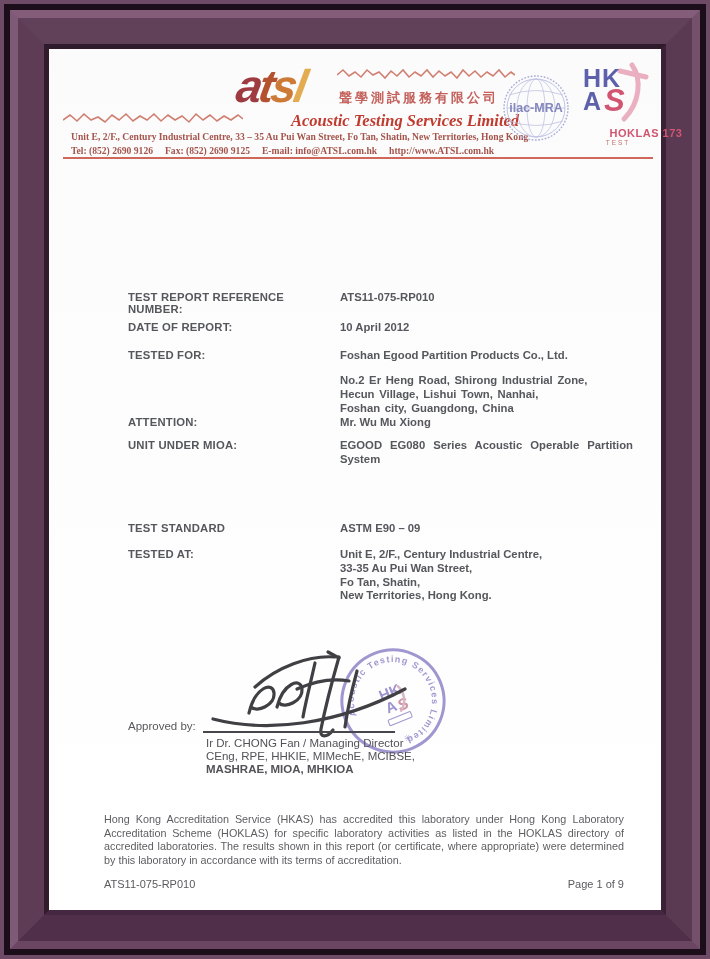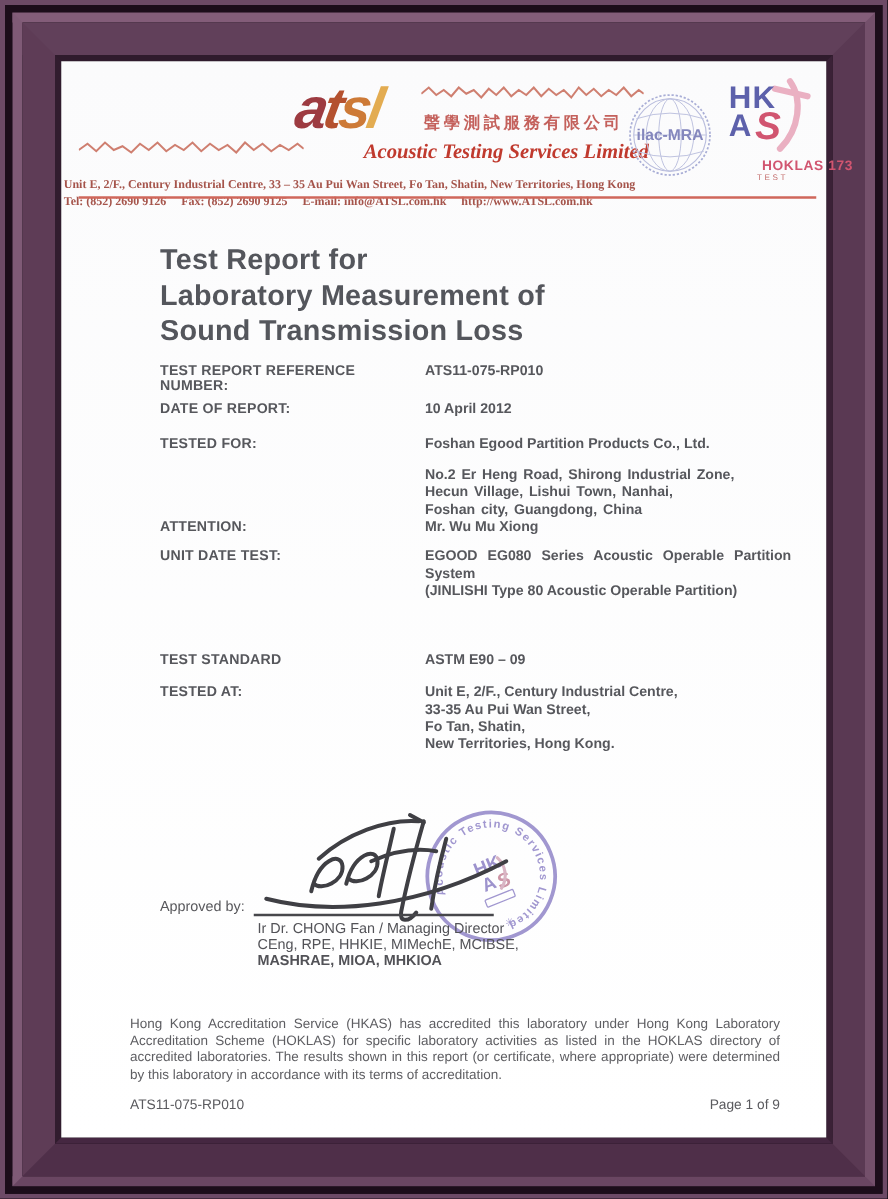--- a/index.html
+++ b/index.html
@@ -15,22 +15,22 @@
 
   
   .zig{position:absolute;}
   .wordmark{position:absolute;left:188px;top:12px;font-style:italic;font-weight:900;
             font-size:46px;line-height:50px;letter-spacing:-3px;transform:skewX(-10deg);}
   .wm-a{color:#9d3b41;} .wm-t{color:#b4512f;} .wm-s{color:#cd7a37;} .wm-l{color:#e3ac51;}
   .cname{position:absolute;left:290px;top:40px;font-weight:700;font-size:13px;
          letter-spacing:3px;color:#c4615c;white-space:nowrap;}
   .ename{position:absolute;left:242px;top:62px;font-family:"Liberation Serif",serif;
          font-style:italic;font-weight:700;font-size:16.5px;color:#c03a2e;white-space:nowrap;}
-  .addr{position:absolute;left:2px;font-family:"Liberation Serif",serif;font-weight:700;
-        font-size:9.6px;color:#a5544b;white-space:pre-wrap;margin-top:11px;}
+  .addr{position:absolute;left:22px;font-family:"Liberation Serif",serif;font-weight:700;
+        font-size:9.6px;color:#a5544b;white-space:pre-wrap;}
   .addr1{top:82px;} .addr2{top:96px;}
   .divider{position:absolute;left:14px;top:108px;width:590px;height:2px;background:#cf675b;}
 
   .ilac{position:absolute;left:452px;top:24px;}
   .hkas{position:absolute;left:531px;top:18px;width:76px;height:92px;}
   .hkas .bl{position:absolute;font-weight:900;font-size:25px;line-height:22px;color:#5d61ab;letter-spacing:1px;}
   .hkas-hk{left:3px;top:0;}
   .hkas-a{left:3px;top:23px;}
   .hkas-s{position:absolute;left:24px;top:16px;font-style:italic;font-weight:900;font-size:31px;color:#d15570;}
   .hkas-swoosh{position:absolute;left:0;top:-6px;}
@@ -109,25 +109,20 @@
     <svg class="hkas-swoosh" width="76" height="70">
       <path d="M 52,4 C 62,18 60,42 44,58 M 40,10 L 66,16" fill="none" stroke="#eab0c2" stroke-width="5" stroke-linecap="round"></path>
     </svg>
     <div class="bl hkas-hk">HK</div>
     <div class="bl hkas-a">A</div>
     <div class="hkas-s">S</div>
     <div class="hoklas">HOKLAS 173</div>
     <div class="hkas-test">TEST</div>
   </div>
 
-  <div class="title">
-    <div>Test Report for</div>
-    <div>Laboratory Measurement of</div>
-    <div>Sound Transmission Loss</div>
-  </div>
 
   <div class="row" style="top:242px;">
     <div class="flabel">TEST REPORT REFERENCE NUMBER:</div>
     <div class="fvalue">ATS11-075-RP010</div>
   </div>
   <div class="row" style="top:272px;">
     <div class="flabel">DATE OF REPORT:</div>
     <div class="fvalue">10 April 2012</div>
   </div>
   <div class="row" style="top:300px;">
@@ -138,24 +133,23 @@
     <div class="flabel"></div>
     <div class="fvalue pre" style="word-spacing:1.5px;">No.2 Er Heng Road, Shirong Industrial Zone,
 Hecun Village, Lishui Town, Nanhai,
 Foshan city, Guangdong, China</div>
   </div>
   <div class="row" style="top:367px;">
     <div class="flabel">ATTENTION:</div>
     <div class="fvalue">Mr. Wu Mu Xiong</div>
   </div>
   <div class="row" style="top:390px;">
-    <div class="flabel">UNIT DATE TEST:</div>
+    <div class="flabel">UNIT UNDER MIOA:</div>
     <div class="fvalue">
       <div class="just">EGOOD EG080 Series Acoustic Operable Partition System</div>
-      <div class="just">(JINLISHI Type 80 Acoustic Operable Partition)</div>
     </div>
   </div>
   <div class="row" style="top:473px;">
     <div class="flabel">TEST STANDARD</div>
     <div class="fvalue">ASTM E90 – 09</div>
   </div>
   <div class="row" style="top:499px;">
     <div class="flabel">TESTED AT:</div>
     <div class="fvalue pre">Unit E, 2/F., Century Industrial Centre,
 33-35 Au Pui Wan Street,

